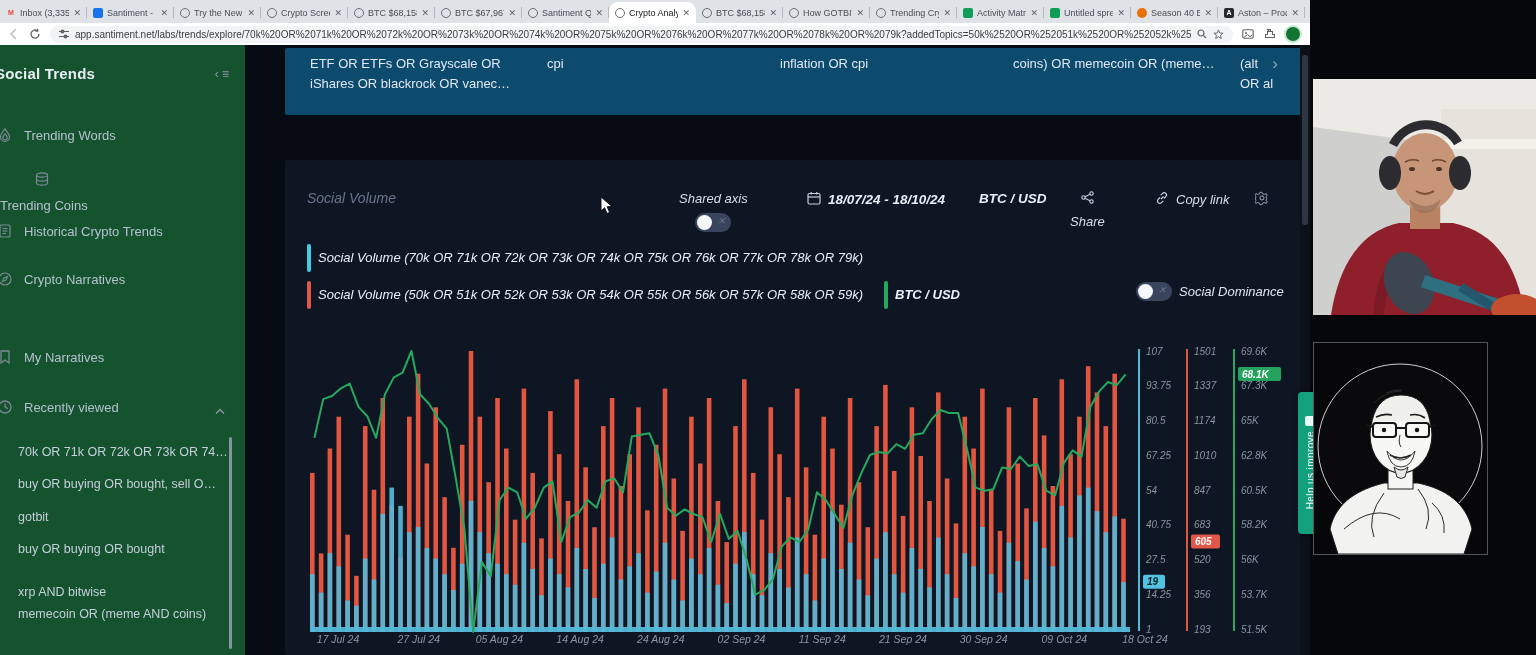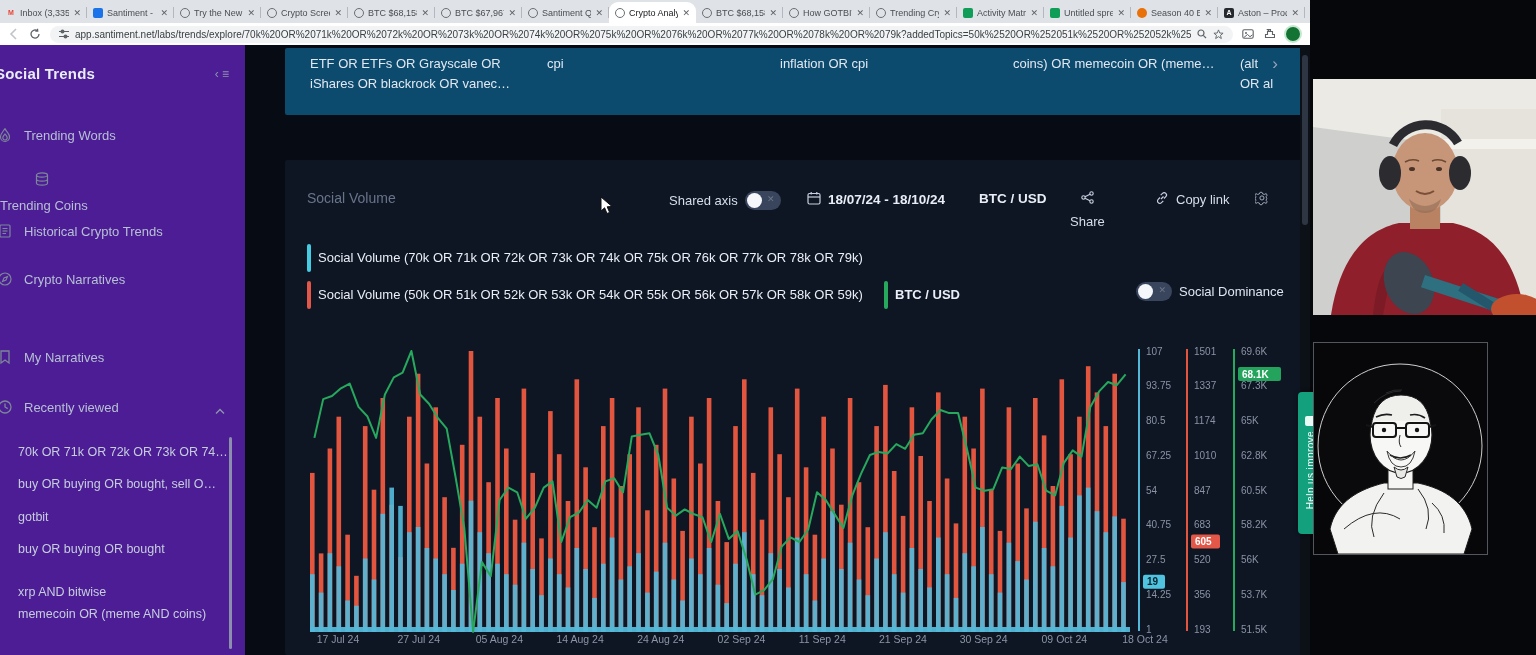--- a/index.html
+++ b/index.html
@@ -19,31 +19,31 @@
   .fav.sheets{background:#0f9d58;border-radius:2px;}
   .fav.podcast{background:#e8710a;}
   .fav.aston{background:#26292e;border-radius:2px;color:#fff;}
   #toolbar{position:absolute;left:0;top:23px;width:1310px;height:22px;background:#ffffff;display:flex;align-items:center;box-sizing:border-box;padding:0 8px;gap:9px;}
   .ticon{flex:0 0 auto;display:flex;align-items:center;justify-content:center;}
   #urlpill{flex:1;height:17px;background:#f1f3f4;border-radius:9px;display:flex;align-items:center;padding:0 9px;gap:6px;overflow:hidden;}
   #urltext{flex:1;font-size:10px;color:#3c4043;white-space:nowrap;overflow:hidden;}
   #avatar-chip{width:14px;height:14px;border-radius:50%;background:#137333;border:2px solid #c6e7d2;box-sizing:content-box;}
   
   #app{position:absolute;left:0;top:45px;width:1310px;height:610px;background:#070b13;}
-  #sidebar{position:absolute;left:0;top:0;width:245px;height:610px;background:#4c1d95;overflow:hidden;}
+  #sidebar{position:absolute;left:0;top:0;width:245px;height:610px;background:#14532d;overflow:hidden;}
   .sb-title{position:absolute;left:-5px;top:20px;font-size:15px;font-weight:700;color:#e9edf5;letter-spacing:.2px;}
   .sb-collapse{position:absolute;right:16px;top:22px;color:#8d97aa;font-size:12px;}
   .sb-item{position:absolute;left:0;height:24px;display:flex;align-items:center;gap:11px;color:#b6c0d2;font-size:13px;cursor:pointer;}
   .sb-item .sb-ico{width:16px;height:16px;color:#7d8798;margin-left:-3px;flex:0 0 auto;}
   .sb-recent{position:absolute;left:18px;font-size:12.5px;color:#c6cedd;white-space:nowrap;cursor:pointer;}
   .sb-scroll{position:absolute;left:229px;top:392px;width:3px;height:212px;background:#99a2b1;border-radius:2px;opacity:.85;}
   #topicsbar{position:absolute;left:285px;top:3px;width:1025px;height:67px;background:#0c4a6e;border-radius:2px;overflow:hidden;}
   .topic{position:absolute;top:6px;font-size:13px;line-height:20px;color:#e2e8f2;white-space:nowrap;cursor:pointer;}
   .topics-chevron{position:absolute;right:32px;top:6px;color:#99a3b5;font-size:17px;cursor:pointer;}
-  #chartpanel{position:absolute;left:285px;top:115px;width:1025px;height:495px;background:#0e1624;border-radius:2px;}
+  #chartpanel{position:absolute;left:285px;top:115px;width:1025px;height:495px;background:#0e1624;border-radius:2px;font-style:italic;}
   .cp-title{position:absolute;left:22px;top:30px;font-size:14px;color:#68748a;}
   .cp-ctrl{position:absolute;top:31px;font-size:13px;color:#d7deea;display:flex;align-items:center;gap:7px;white-space:nowrap;}
   .toggle{width:36px;height:19px;border-radius:10px;background:#39455c;position:relative;flex:0 0 auto;cursor:pointer;}
   .toggle .knob{position:absolute;left:2px;top:2px;width:15px;height:15px;border-radius:50%;background:#f5f7fa;}
   .toggle .tx{position:absolute;right:6px;top:3px;font-size:9px;color:#6b7689;}
   .cp-strong{font-weight:700;color:#e8edf6;font-size:13.5px;}
   .legend-chip{position:absolute;left:22px;width:4px;height:28px;border-radius:2px;}
   .legend-text{position:absolute;left:33px;font-size:13px;color:#e9eef7;white-space:nowrap;}
   #chartsvg{position:absolute;left:15px;top:175px;}
   
@@ -278,21 +278,21 @@
             <div>(alt</div>
             <div>OR al</div>
           </div>
         </div>
       <div class="topics-chevron">›</div>
     </div>
 
     <div id="chartpanel">
       <div class="cp-title">Social Volume</div>
 
-      <div class="cp-ctrl" style="left:384px;">
+      <div class="cp-ctrl" style="left:394px;flex-direction:column;">
         <span>Shared axis</span>
         <span class="toggle">
             <span class="knob"></span>
             <span class="tx">✕</span>
           </span>
       </div>
 
       <div class="cp-ctrl" style="left:522px;">
         <span>
           <svg width="14" height="14" viewBox="0 0 14 14">

